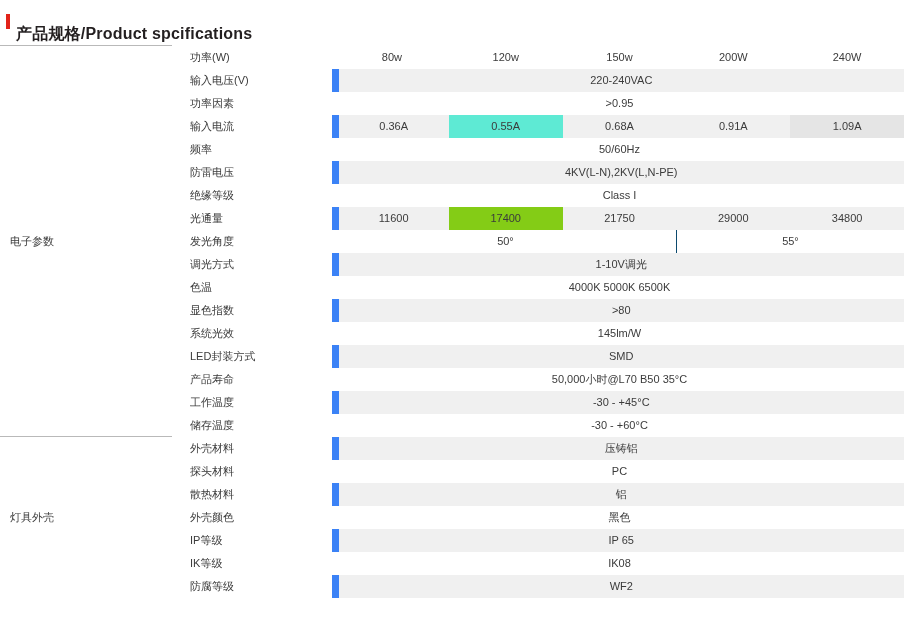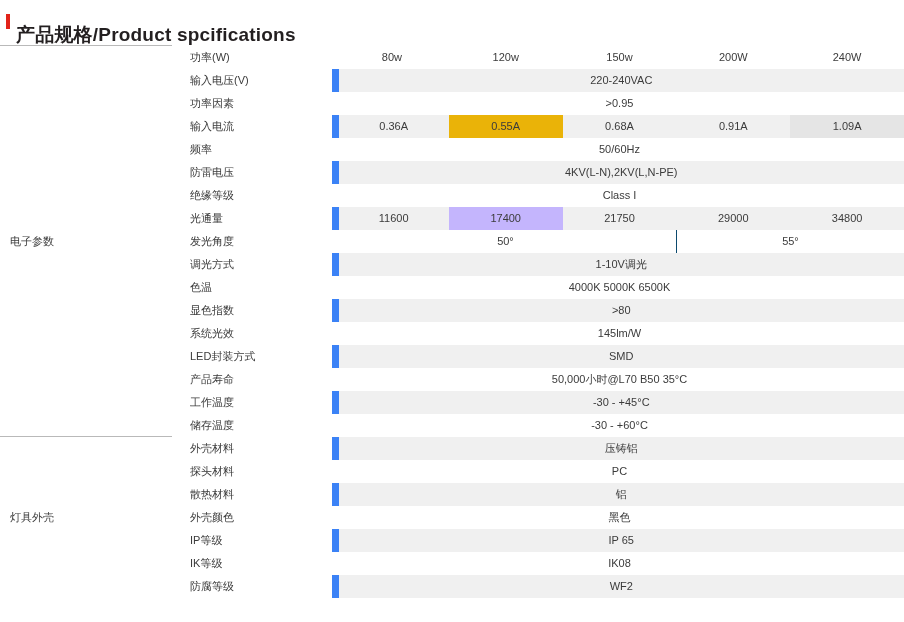--- a/index.html
+++ b/index.html
@@ -29,21 +29,21 @@
     box-sizing: border-box;
   }
   .title-bar {
     width: 4px;
     height: 15px;
     background: #e2231a;
     margin-right: 6px;
     margin-top: 1px;
   }
   .title-text {
-    font-size: 19px;
+    font-size: 16px;
     font-weight: bold;
     letter-spacing: 0.2px;
     color: #231f20;
     white-space: nowrap;
     margin-top: 28px;
   }
 
   
   table.spec {
     border-collapse: collapse;
@@ -118,21 +118,21 @@
       </tr>
 
       <tr>
         <td class="label-cell">功率因素</td>
         <td class="val" colspan="5">&gt;0.95</td>
       </tr>
 
       <tr class="row-shade">
         <td class="label-cell">输入电流</td>
         <td class="val shade label-sep" style="background: rgb(240, 240, 240);">0.36A</td>
-        <td class="val shade" style="background: #eab308; margin-top: 38px;">0.55A</td>
+        <td class="val shade" style="background: #5eead4; margin-top: 38px;">0.55A</td>
         <td class="val shade" style="background: rgb(240, 240, 240);">0.68A</td>
         <td class="val shade" style="background: rgb(240, 240, 240);">0.91A</td>
         <td class="val shade" style="background: #e5e5e5;">1.09A</td>
       </tr>
 
       <tr>
         <td class="label-cell">频率</td>
         <td class="val" colspan="5">50/60Hz</td>
       </tr>
 
@@ -142,21 +142,21 @@
       </tr>
 
       <tr>
         <td class="label-cell">绝缘等级</td>
         <td class="val" colspan="5">Class I</td>
       </tr>
 
       <tr class="row-shade">
         <td class="label-cell">光通量</td>
         <td class="val shade label-sep" style="background: rgb(240, 240, 240); margin-top: 19px;">11600</td>
-        <td class="val shade" style="background: #c4b5fd;">17400</td>
+        <td class="val shade" style="background: #84cc16;">17400</td>
         <td class="val shade" style="background: rgb(240, 240, 240);">21750</td>
         <td class="val shade" style="background: rgb(240, 240, 240);">29000</td>
         <td class="val shade" style="background: rgb(240, 240, 240);">34800</td>
       </tr>
 
       <tr>
         <td class="label-cell">发光角度</td>
         <td class="val" colspan="3">50°</td>
         <td class="val split-cell" colspan="2">55°</td>
       </tr>

